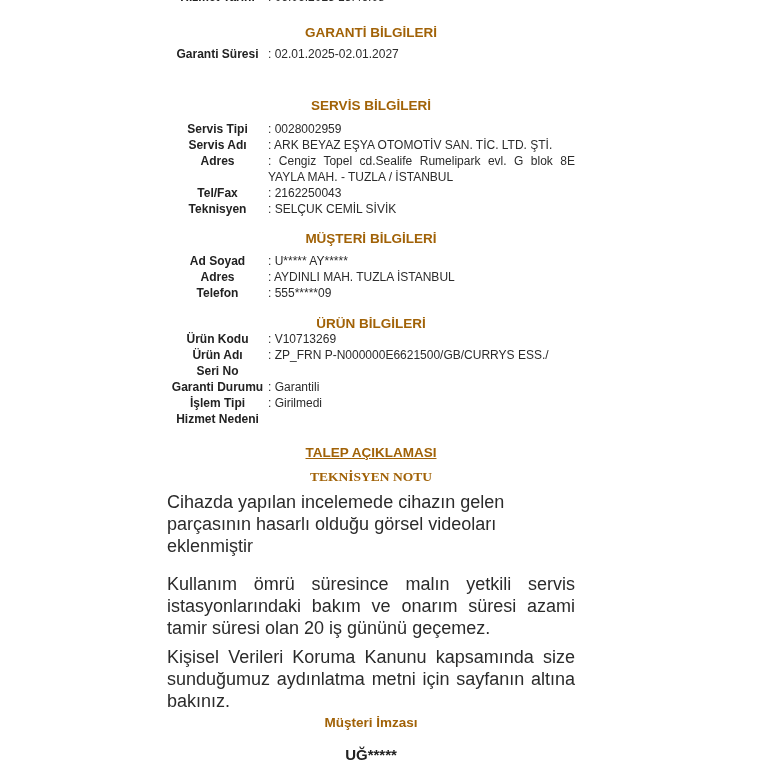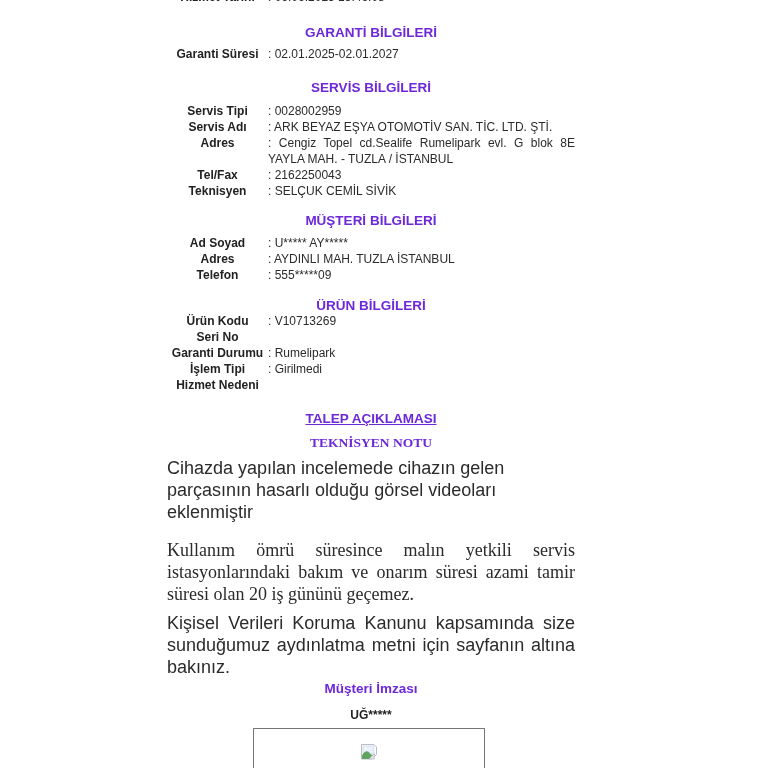--- a/index.html
+++ b/index.html
@@ -18,44 +18,44 @@
     margin-left:167px;
   }
   
   .row { display:flex; font-size:12px; line-height:16px; }
   .row .lbl { width:101px; flex:0 0 101px; font-weight:bold; color:#222222;text-align:center; }
   .row .val { flex:1; color:#2b2b2b; }
   .row .val.just { text-align:justify; }
   .row-cut { margin-top:-11px; } 
   
   .sec {
-    font-size:13.5px; font-weight:bold; color:#6d28d9;
+    font-size:13.5px; font-weight:bold; color:#a16207;
     text-align:center; line-height:15px;
   }
   #h-garanti { margin-top:20px; }
   #r-garanti { margin-top:6px; }
-  #h-servis  { margin-top:18px; }
+  #h-servis  { margin-top:36px; }
   #r-servis  { margin-top:8px; }
   #h-musteri { margin-top:14px; }
   #r-musteri { margin-top:7px; }
   #h-urun    { margin-top:15px; }
   #r-urun    { margin-top:0; }
   #h-talep   { margin-top:18px;text-decoration:underline; }
   #h-teknotu { margin-top:9px;font-family:Liberation Serif, serif; }
   
   .para { font-size:18px; line-height:22px; color:#2b2b2b; }
   .para.just { text-align:justify; }
   #p-note   { margin-top:7px; }
-  #p-legal1 { margin-top:16px;font-family:Liberation Serif, serif; }
+  #p-legal1 { margin-top:16px; }
   #p-legal2 { margin-top:7px; }
   
   #h-imza { margin-top:3px; }
   .sig-name {
-    margin-top:11px; text-align:center;
-    font-size:12px; font-weight:bold; line-height:16px; color:#222222;
+    margin-top:17px; text-align:center;
+    font-size:15px; font-weight:bold; line-height:16px; color:#222222;
   }
   .sig-box {
     margin-top:5px; margin-left:86px;
     width:232px; height:110px;
     border:1px solid #767676;
     display:flex; justify-content:center; align-items:flex-start;
     padding-top:13px;
     background:#ffffff;
   }
 </style>
@@ -118,25 +118,29 @@
       </div>
     </div>
 
     <h2 class="sec" id="h-urun">ÜRÜN BİLGİLERİ</h2>
     <div id="r-urun">
       <div class="row">
         <span class="lbl">Ürün Kodu</span>
         <span class="val">: V10713269</span>
       </div>
       <div class="row">
+        <span class="lbl">Ürün Adı</span>
+        <span class="val">: ZP_FRN P-N000000E6621500/GB/CURRYS ESS./</span>
+      </div>
+      <div class="row">
         <span class="lbl">Seri No</span>
       </div>
       <div class="row">
         <span class="lbl">Garanti Durumu</span>
-        <span class="val">: Rumelipark</span>
+        <span class="val">: Garantili</span>
       </div>
       <div class="row">
         <span class="lbl">İşlem Tipi</span>
         <span class="val">: Girilmedi</span>
       </div>
       <div class="row">
         <span class="lbl">Hizmet Nedeni</span>
       </div>
     </div>
 

